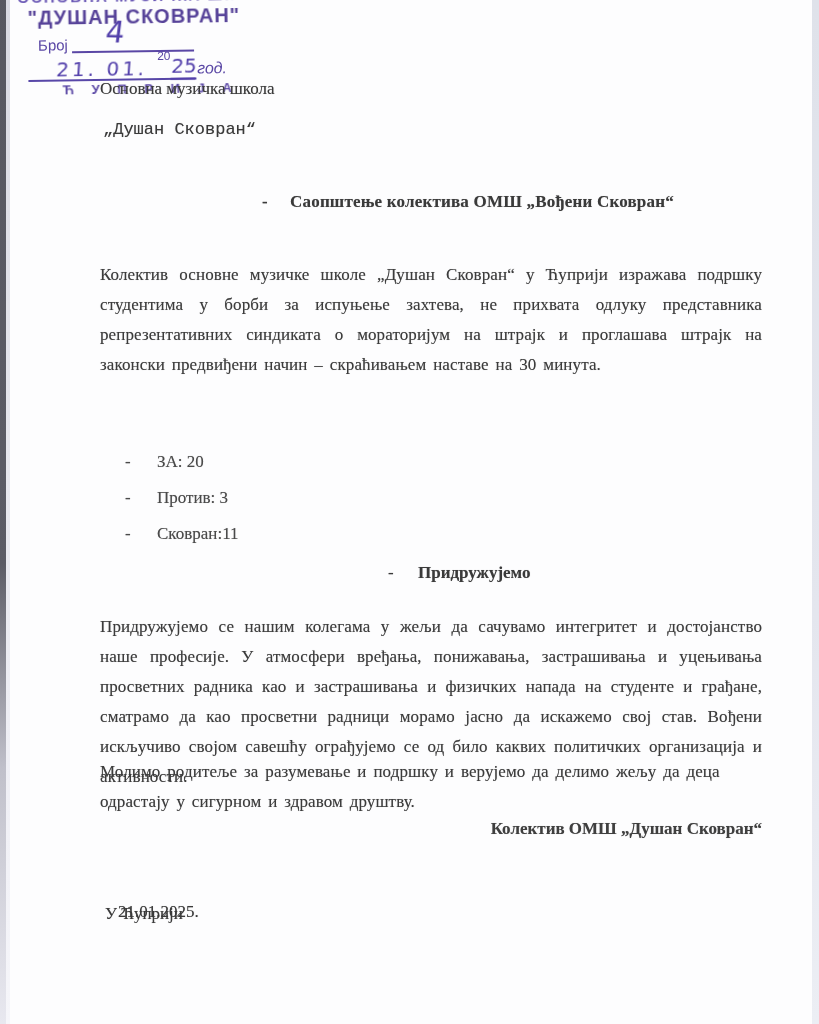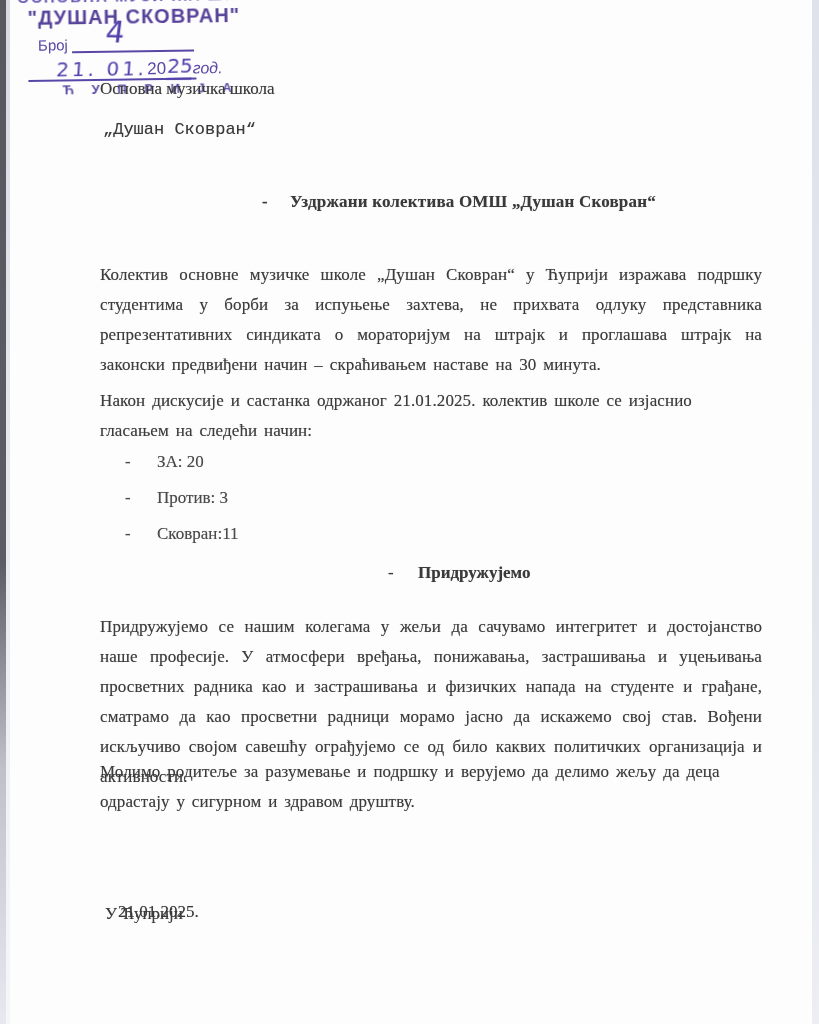--- a/index.html
+++ b/index.html
@@ -73,21 +73,21 @@
     position:absolute; left:0; bottom:0; width:168px;
     border-bottom:2px solid #5847a8;
   }
   .stamp-date-hand {
     font-size:20px; letter-spacing:3px; margin-left:28px;
     transform:skewX(-5deg);
     filter:blur(.25px);
   }
   .stamp-date-printed {
     font-family:"Liberation Sans", sans-serif;
-    font-size:17px; padding-bottom:1px;
+    font-size:12px; margin-left:10px; padding-bottom:17px;
   }
   .stamp-date-year-hand {
     font-size:20px; font-weight:500;
     border-bottom:2px solid #5340ab;
     transform:skewX(-5deg);
     margin-left:1px;
     filter:blur(.25px);
   }
   .stamp-date-suffix {
     font-family:"Liberation Sans", sans-serif;
@@ -172,25 +172,24 @@
       <span class="stamp-date-suffix">год.</span>
     </div>
     <div class="stamp-city">Ћ У П Р И Ј А</div>
   </div>
 
   <div class="typed hdr-line1">Основна музичка школа</div>
   <div class="typed hdr-line2">„Душан Сковран“</div>
 
   <div class="typed doc-title">
     <span class="dash">-</span>
-    <span>Уздржани колектива ОМШ „Душан Сковран“</span>
+    <span>Саопштење колектива ОМШ „Вођени Сковран“</span>
   </div>
 
   <div class="typed para p1">Колектив основне музичке школе „Душан Сковран“ у Ћуприји изражава подршку студентима у борби за испуњење захтева, не прихвата одлуку представника репрезентативних синдиката о мораторијум на штрајк и проглашава штрајк на законски предвиђени начин – скраћивањем наставе на 30 минута.</div>
-  <div class="typed para p2">Након дискусије и састанка одржаног 21.01.2025. колектив школе се изјаснио гласањем на следећи начин:</div>
 
   <div class="vote-list">
     <div class="typed vote-item">
       <span class="dash">-</span>
       <span>ЗА: 20</span>
     </div>
     <div class="typed vote-item">
       <span class="dash">-</span>
       <span>Против: 3</span>
     </div>
@@ -201,16 +200,17 @@
   </div>
 
   <div class="typed subheading">
     <span class="dash">-</span>
     <span>Придружујемо</span>
   </div>
 
   <div class="typed para p3">Придружујемо се нашим колегама у жељи да сачувамо интегритет и достојанство наше професије. У атмосфери вређања, понижавања, застрашивања и уцењивања просветних радника као и застрашивања и физичких напада на студенте и грађане, сматрамо да као просветни радници морамо јасно да искажемо свој став. Вођени искључиво својом савешћу ограђујемо се од било каквих политичких организација и активности.</div>
   <div class="typed para p4">Молимо родитеље за разумевање и подршку и верујемо да делимо жељу да деца одрастају у сигурном и здравом друштву.</div>
 
+  <div class="typed signature">Колектив ОМШ „Душан Сковран“</div>
   <div class="typed place">У Ћуприји</div>
   <div class="typed doc-date">21.01.2025.</div>
 
 </div>
 
 </body></html>

